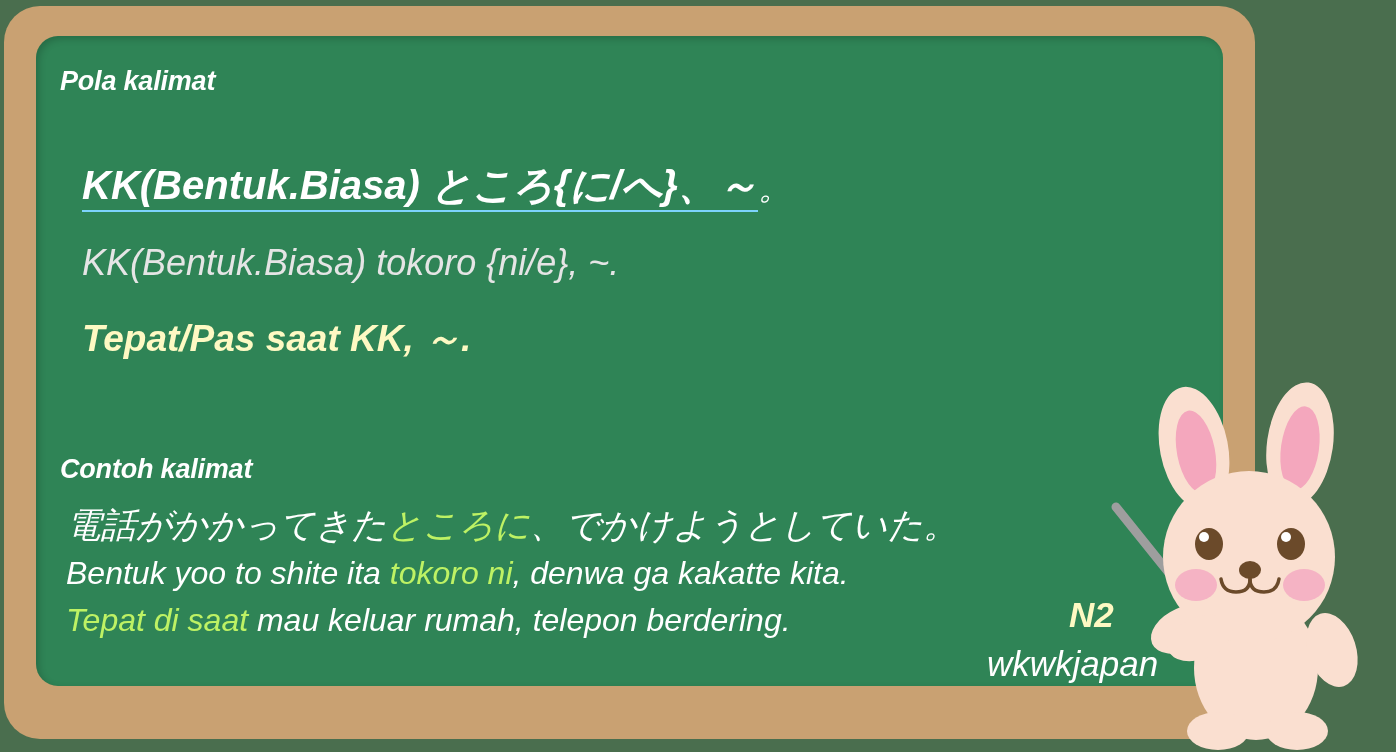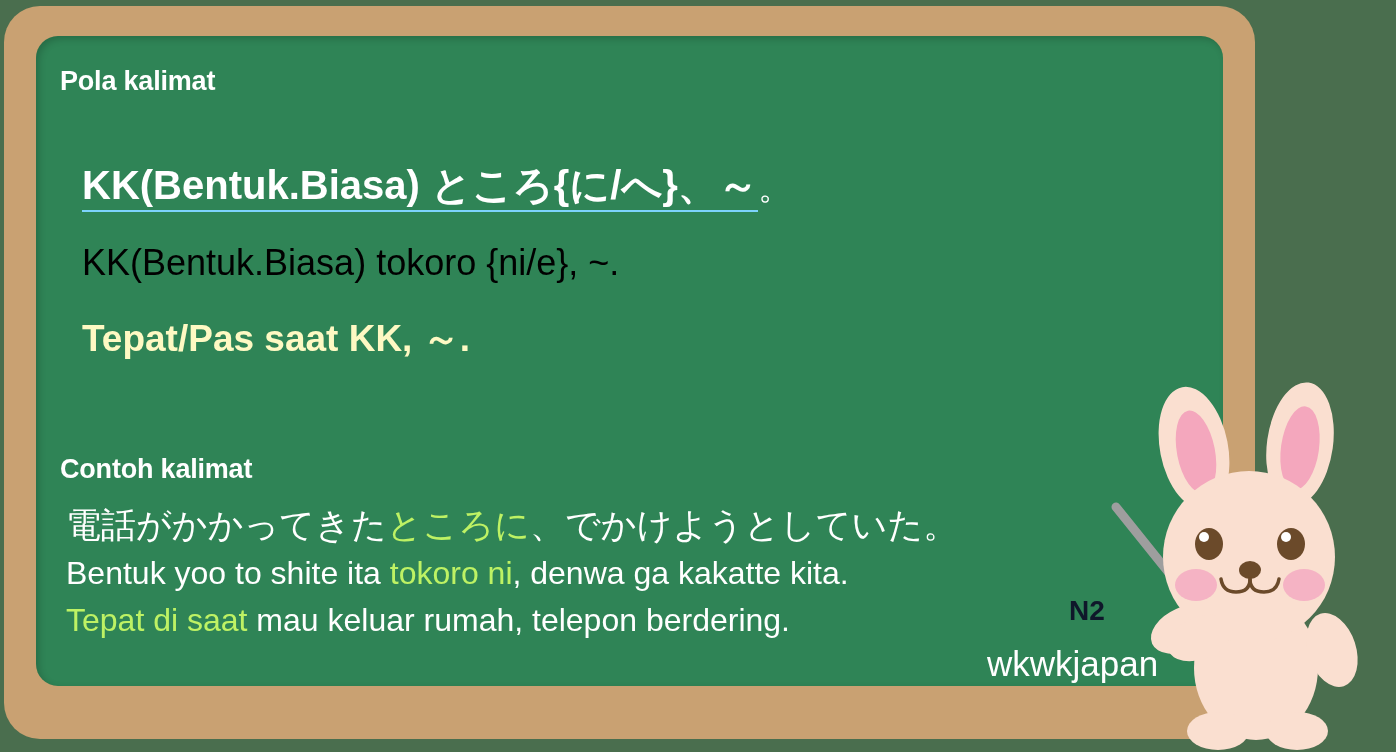--- a/index.html
+++ b/index.html
@@ -43,20 +43,21 @@
     border-radius: 22px;
     box-shadow: inset 3px 3px 7px rgba(0,0,0,0.18);
     overflow: hidden;
   }
 
   
   .board-inner {
     position: absolute;
     left: 0; top: 0; right: 0; bottom: 0;
     padding: 16px;
+    font-style: italic;
   }
 
   .section-label {
     position: absolute;
     color: #ffffff;
     font-weight: bold;
     font-size: 27px;
     letter-spacing: -0.2px;
     white-space: nowrap;
   }
@@ -81,21 +82,21 @@
     font-weight: normal;
     font-size: 34px;
   }
 
   #pattern-romaji {
     position: absolute;
     left: 46px;
     top: 206px;
     font-size: 36px;
     font-weight: normal;
-    color: #000000;
+    color: #e5e5e5;
     white-space: nowrap;
   }
 
   #pattern-meaning {
     position: absolute;
     left: 46px;
     top: 278px;
     font-size: 37px;
     font-weight: bold;
     color: #fef9c3;
@@ -113,23 +114,23 @@
   #example-romaji { top: 519px; font-size: 32px; }
   #example-id     { top: 566px; font-size: 32px; }
 
   .hl { color: #bef264; }
 
   
   #level-badge {
     position: absolute;
     left: 1033px;
     top: 559px;
-    font-size: 28px;
-    font-weight: bold;
-    color: #0f172a;
+    font-size: 35px;
+    font-weight: bold;
+    color: #fef9c3;
     white-space: nowrap;
   }
   #watermark {
     position: absolute;
     left: 951px;
     top: 608px;
     font-size: 35px;
     font-weight: normal;
     color: #ffffff;
     white-space: nowrap;

